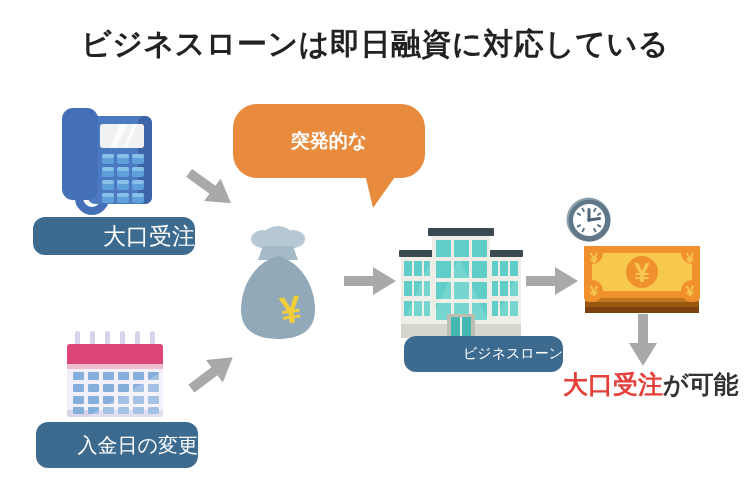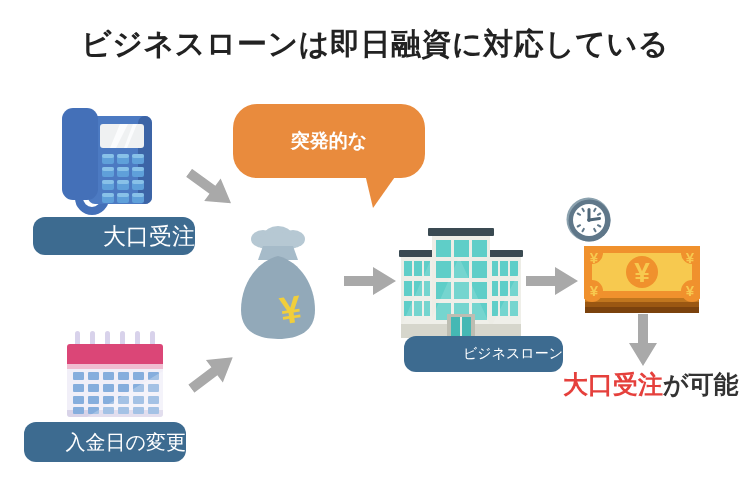--- a/index.html
+++ b/index.html
@@ -29,21 +29,21 @@
     letter-spacing:0.5px;
   }
   .label-box{
     position:absolute;
     background:var(--label-bg);
     border-radius:12px;
     color:#ffffff;font-weight:normal;
     display:flex;align-items:center;justify-content:flex-end;
   }
   .label-phone{left:33px;top:217px;width:162px;height:38px;font-size:23px;}
-  .label-calendar{left:24px;top:422px;width:162px;height:40px;font-size:20px;}
+  .label-calendar{left:36px;top:422px;width:162px;height:46px;font-size:20px;}
   .label-building{left:378px;top:336px;width:159px;height:36px;font-size:14px;margin-left:26px;}
   .bubble{
     position:absolute;left:233px;top:104px;width:192px;height:74px;
     background:var(--bubble-bg);
     border-radius:24px;
     display:flex;flex-direction:column;align-items:center;justify-content:center;
     color:#ffffff;font-weight:bold;font-size:19px;line-height:1.35;
     text-align:center;
   }
   .bubble-tail{

